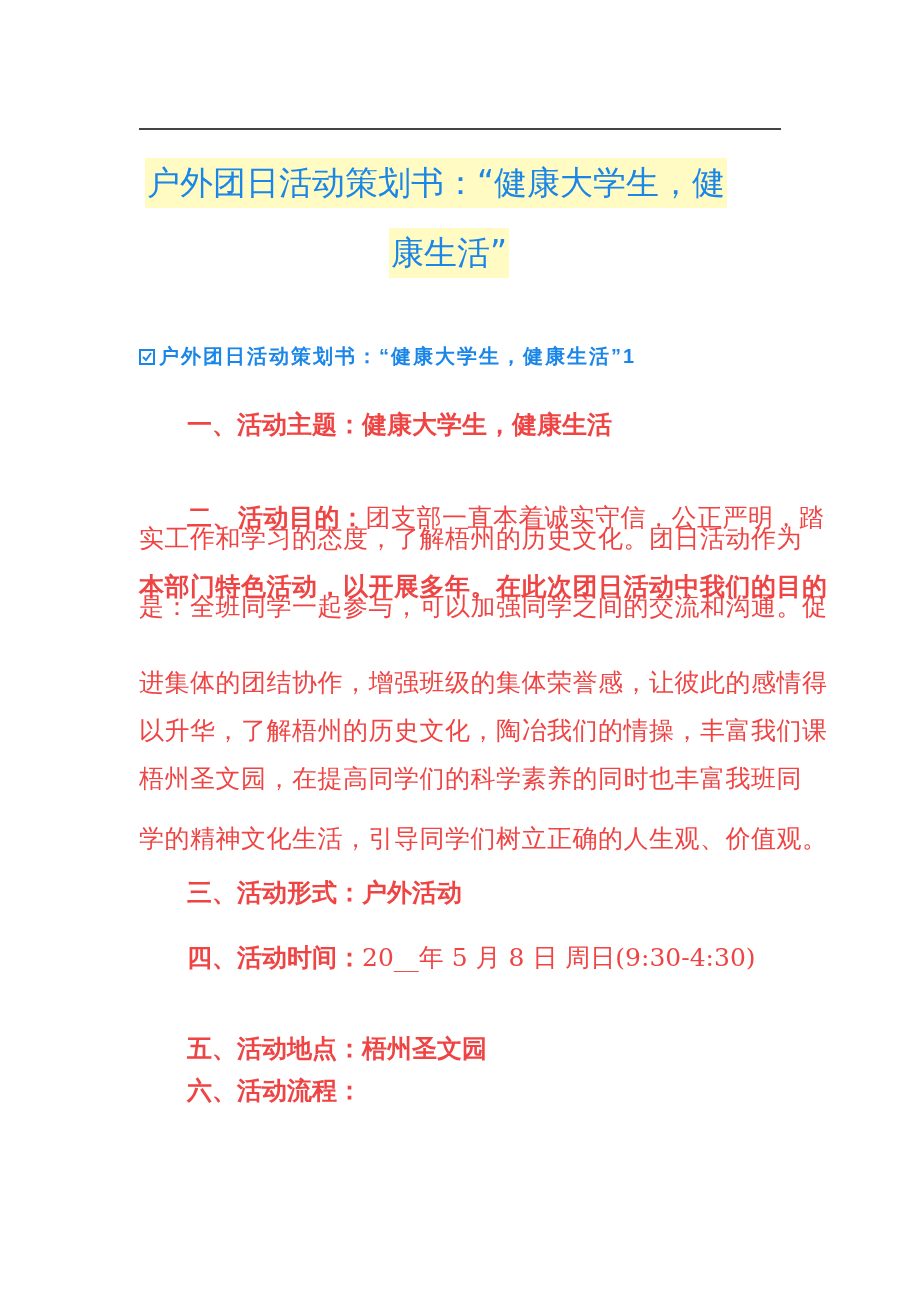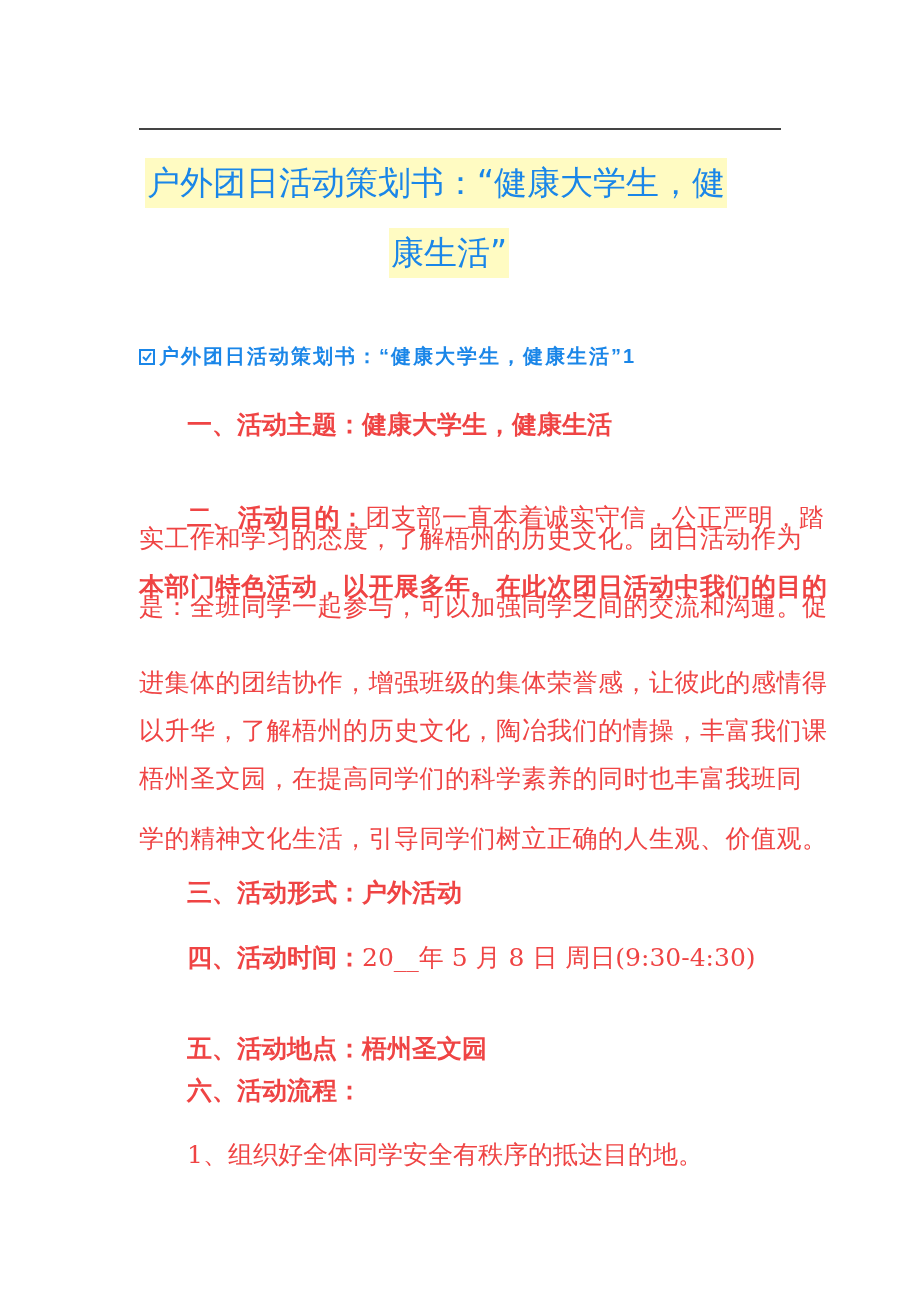--- a/index.html
+++ b/index.html
@@ -128,15 +128,14 @@
   </div>
 
   <div class="line indent bold" style="top:1034px;">
     <span>五、活动地点：</span><span>梧州圣文园</span>
   </div>
 
   <div class="line indent bold" style="top:1076px;">
     <span>六、活动流程：</span>
   </div>
 
-  <div class="line indent" style="top:1140px;">1、组织好全体同学安全有秩序的抵达目的地。</div>
 
 </div>
 
 </body></html>

